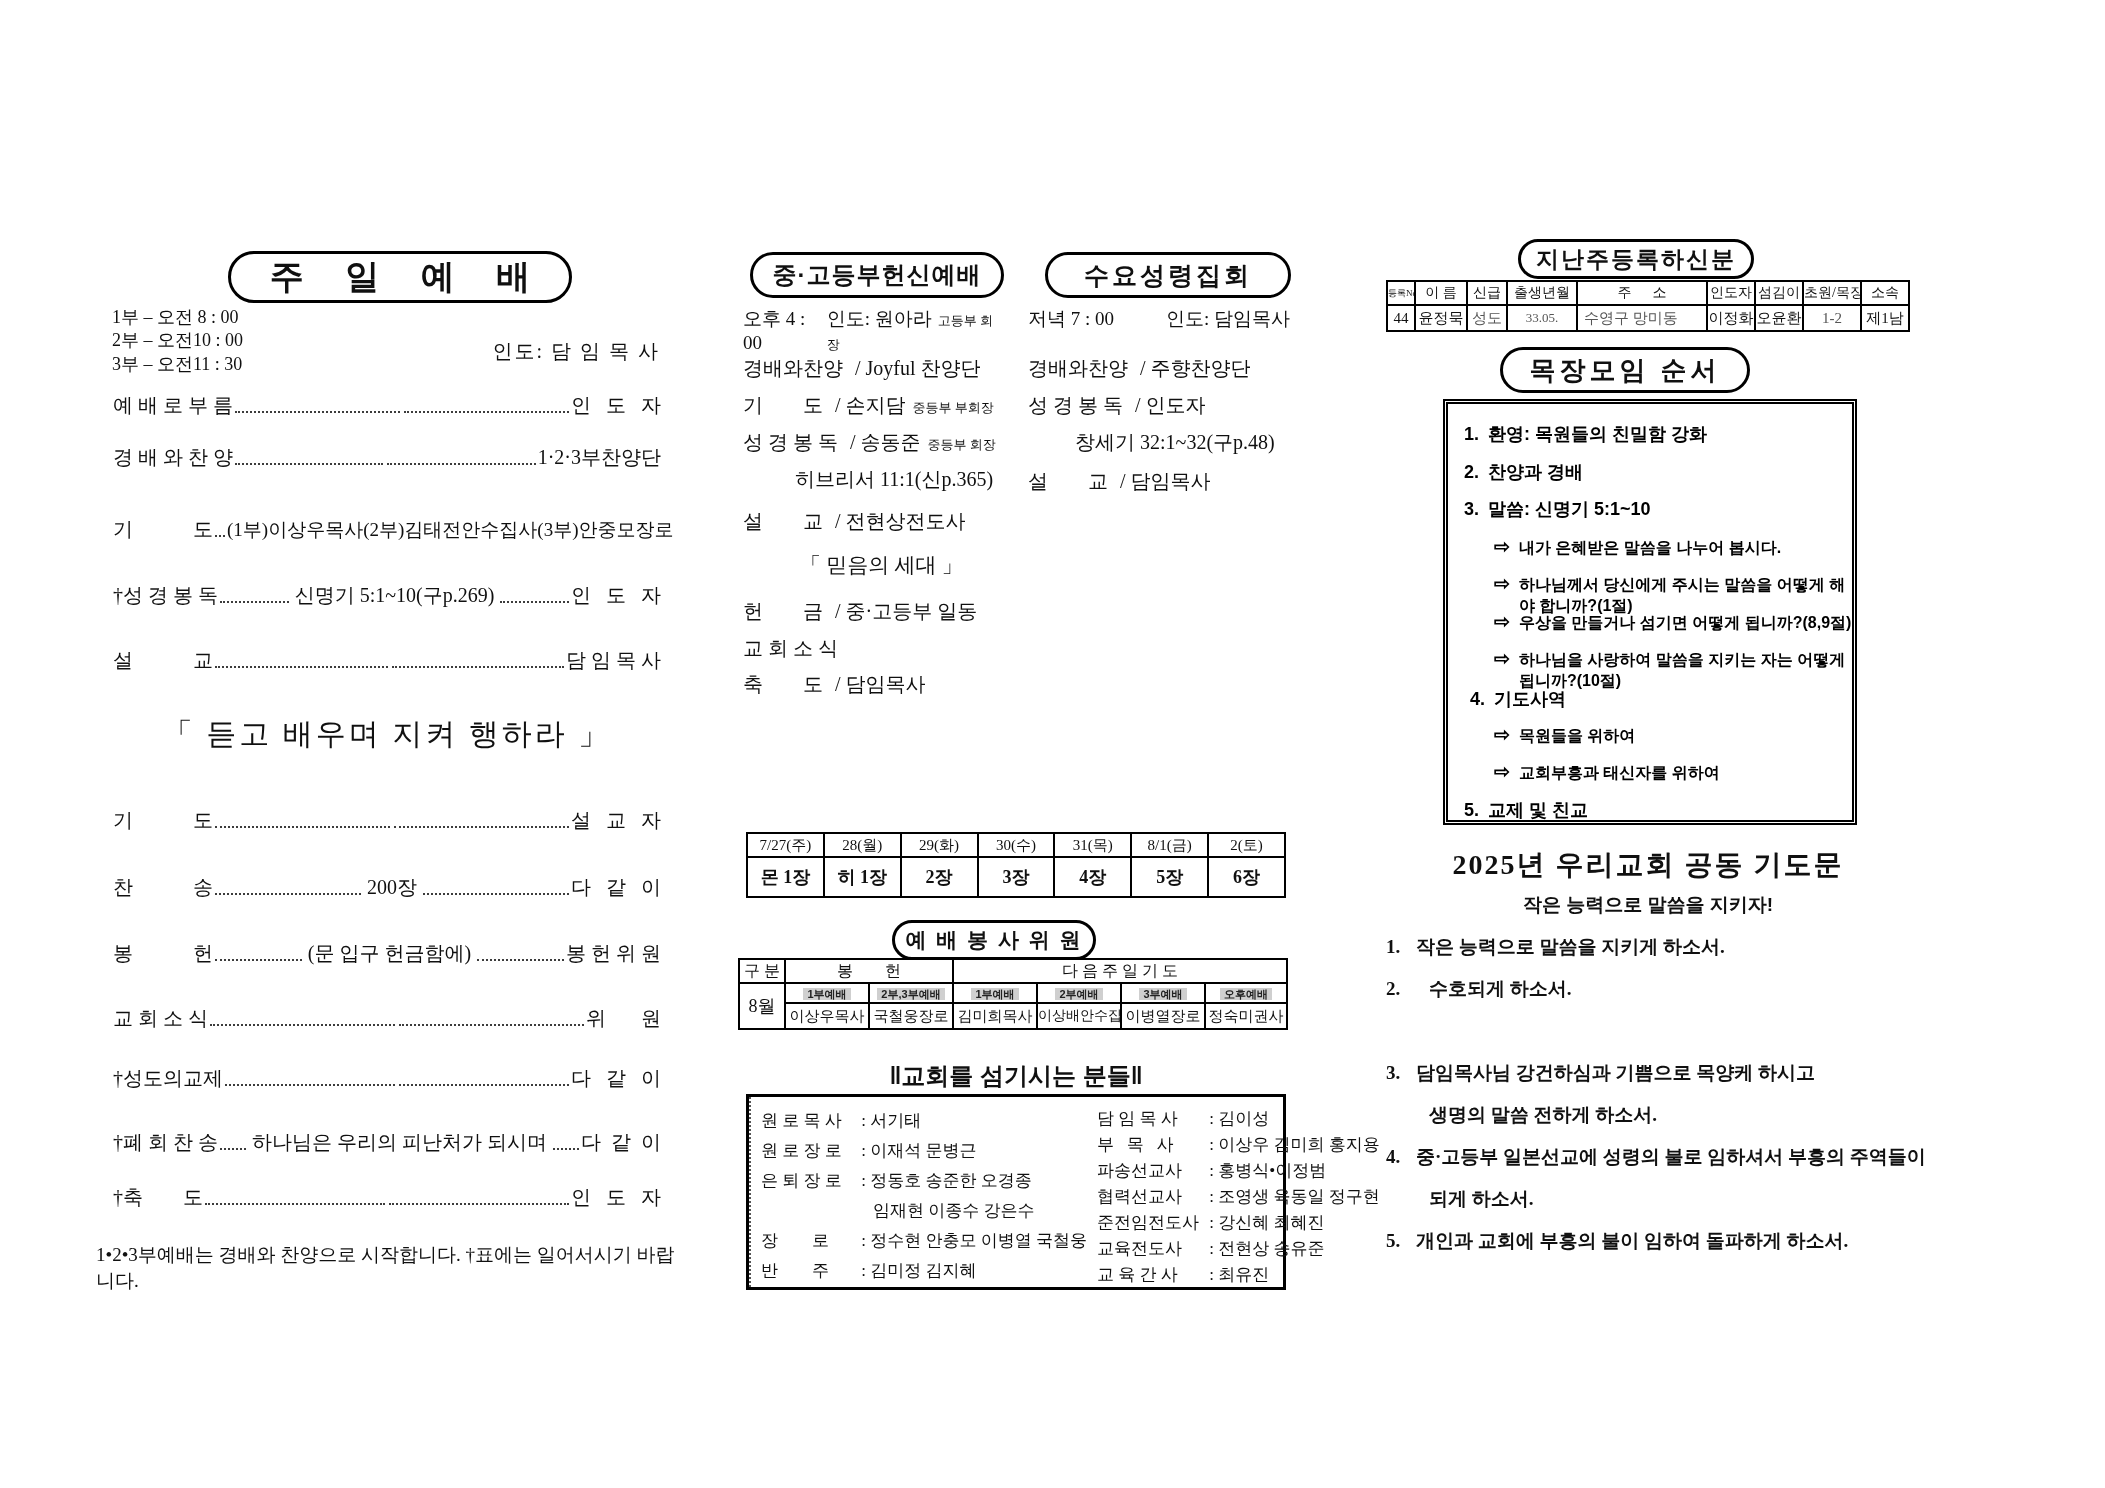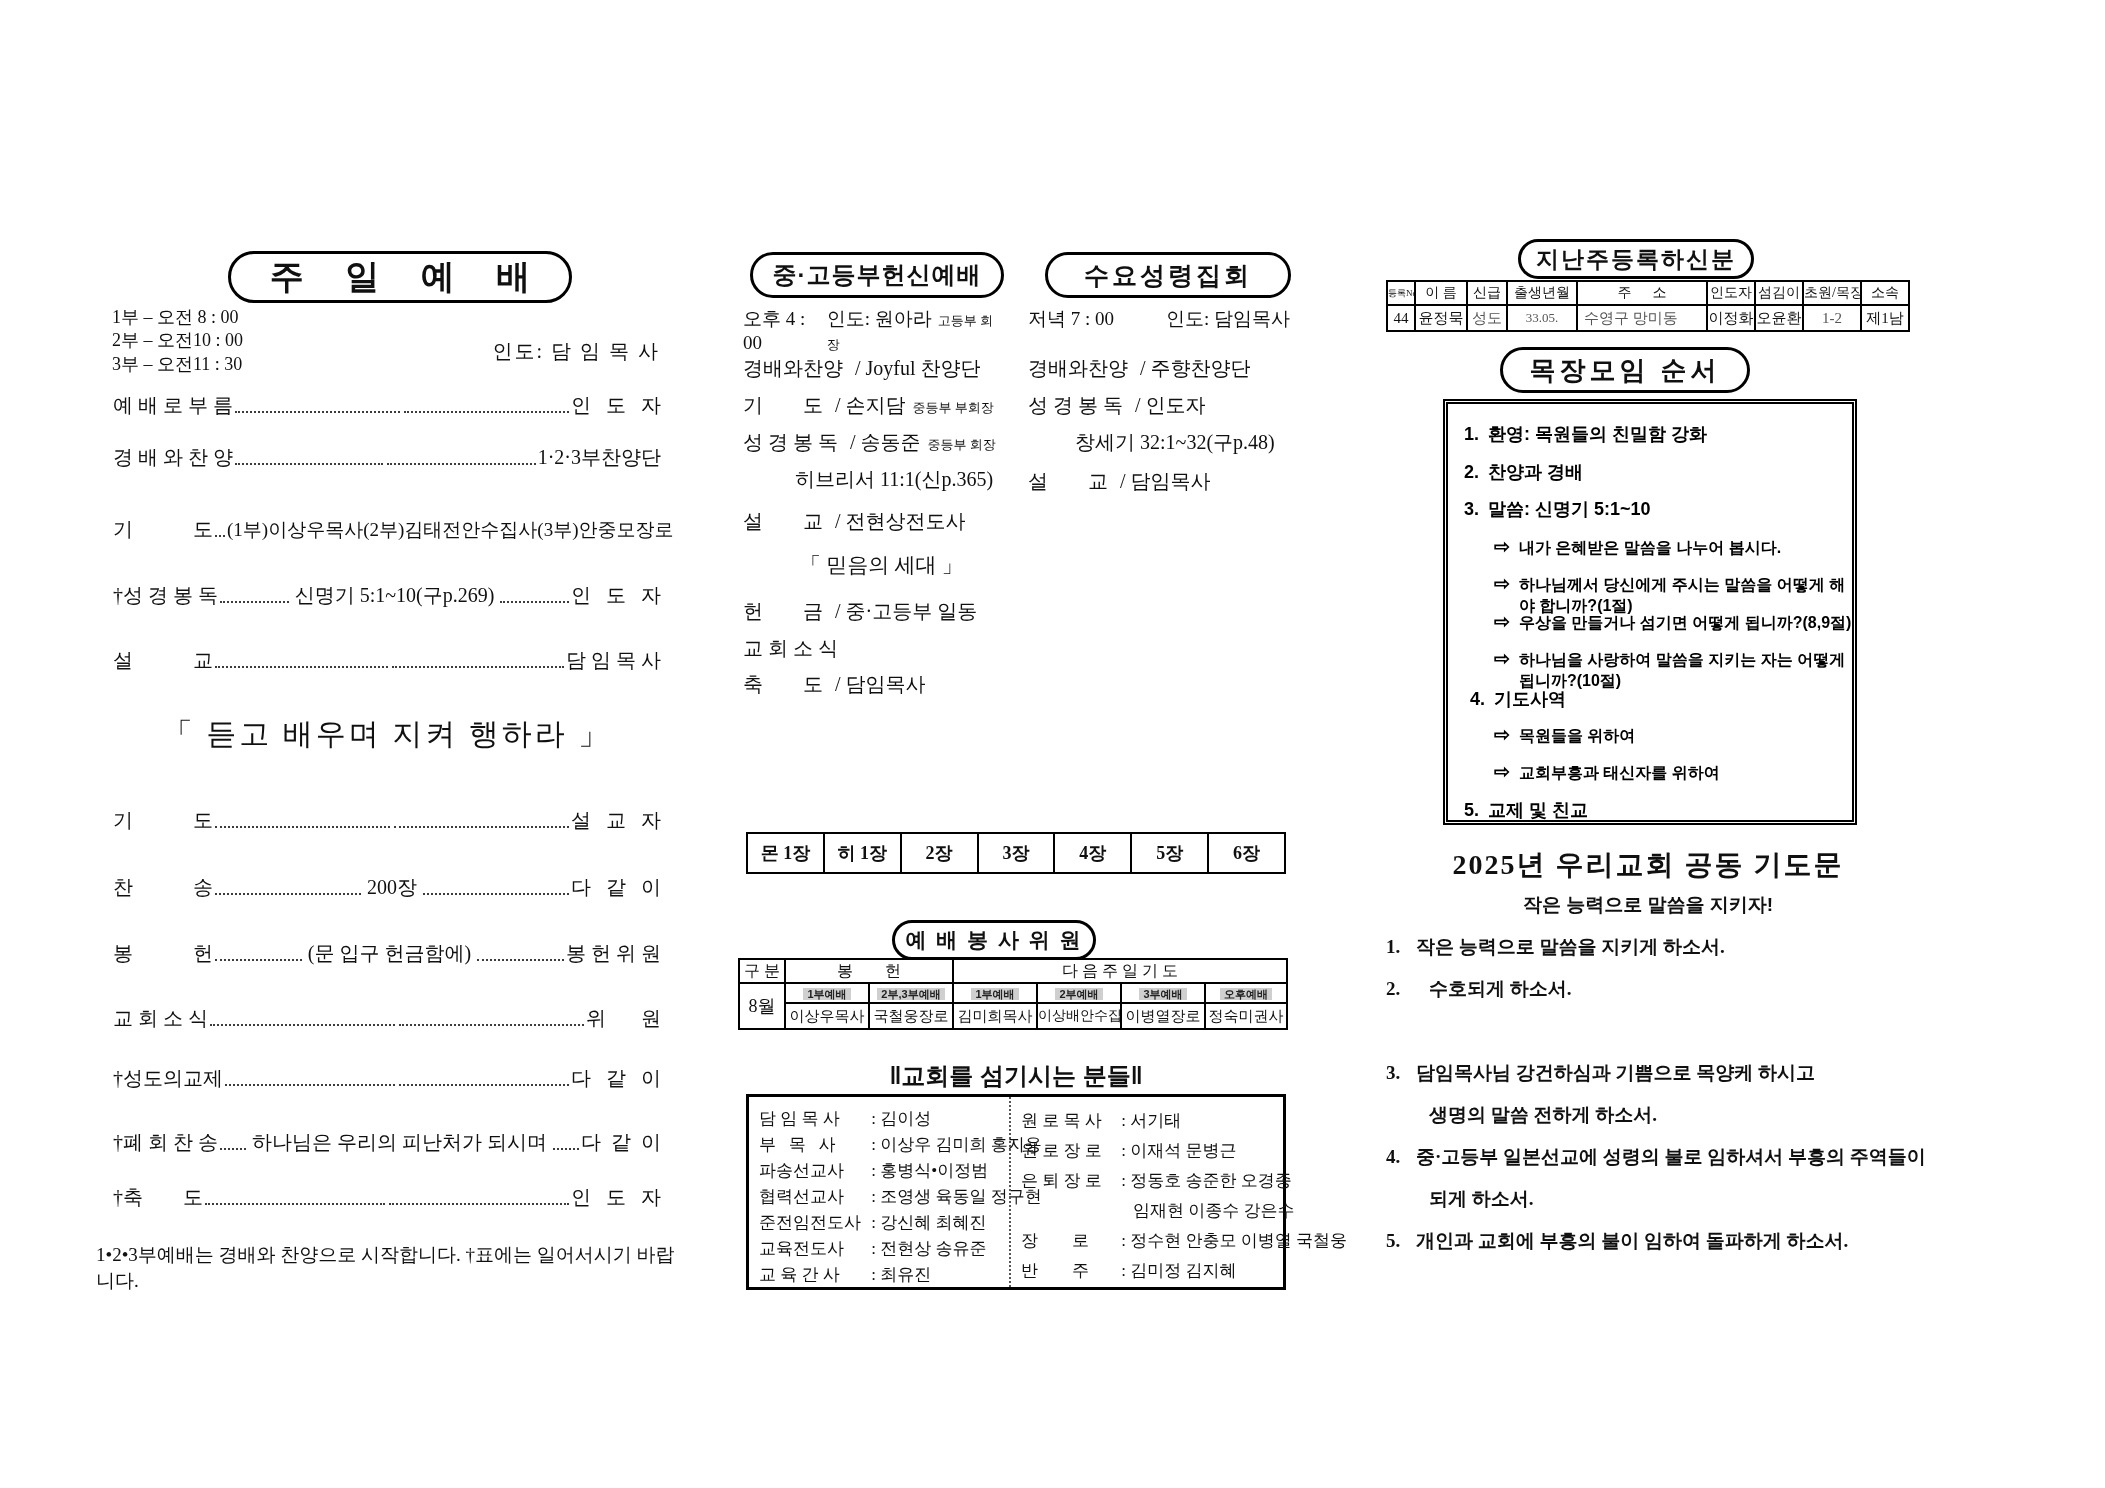--- a/index.html
+++ b/index.html
@@ -225,20 +225,29 @@
       <span class="lbl">설　　교</span>
         <span class="val">/ 담임목사</span>
     </div>
   </div>
 
   <div>
     <div class="pill" style="left:895px;top:790px;width:192px;height:34px;font-size:21px;letter-spacing:2px;margin-top:43px;">성 경 읽 기 표</div>
 
     <table class="btable" style="left:746px;top:832px;width:540px;">
       <tbody>
+          <tr style="height:24px;font-size:15px;">
+        <td>7/27(주)</td>
+        <td>28(월)</td>
+        <td>29(화)</td>
+        <td>30(수)</td>
+        <td>31(목)</td>
+        <td>8/1(금)</td>
+        <td>2(토)</td>
+      </tr>
       <tr style="height:40px;font-size:18px;font-weight:bold;">
         <td>몬 1장</td>
         <td>히 1장</td>
         <td>2장</td>
         <td>3장</td>
         <td>4장</td>
         <td>5장</td>
         <td>6장</td>
       </tr>
     </tbody>
@@ -282,36 +291,36 @@
         <td>정숙미권사</td>
       </tr>
     </tbody>
       </table>
   </div>
 
   <div>
     <div class="abs ctr" style="left:746px;top:1060px;width:540px;font-family:'Liberation Sans',sans-serif;font-weight:bold;font-size:24px;">‖교회를 섬기시는 분들‖</div>
 
     <div class="sv-box" style="left:746px;top:1094px;width:540px;height:196px;">
+      <div class="sv-col sv-right" style="flex:1;">
+        <div class="sv-row"><span class="role" style="width:96px;">원 로 목 사</span> : <span>서기태</span></div>
+        <div class="sv-row"><span class="role" style="width:96px;">원 로 장 로</span> : <span>이재석 문병근</span></div>
+        <div class="sv-row"><span class="role" style="width:96px;">은 퇴 장 로</span> : <span>정동호 송준한 오경종</span></div>
+        <div class="sv-row cont" style="margin-left:112px;">임재현 이종수 강은수</div>
+        <div class="sv-row"><span class="role" style="width:96px;">장　　로</span> : <span>정수현 안충모 이병열 국철웅</span></div>
+        <div class="sv-row"><span class="role" style="width:96px;">반　　주</span> : <span>김미정 김지혜</span></div>
+      </div>
       <div class="sv-col" style="width:250px;">
         <div class="sv-row"><span class="role" style="width:108px;">담 임 목 사</span> : <span>김이성</span></div>
         <div class="sv-row"><span class="role" style="width:108px;">부   목   사</span> : <span>이상우 김미희 홍지용</span></div>
         <div class="sv-row"><span class="role" style="width:108px;">파송선교사</span> : <span>홍병식•이정범</span></div>
         <div class="sv-row"><span class="role" style="width:108px;">협력선교사</span> : <span>조영생 육동일 정구현</span></div>
         <div class="sv-row"><span class="role" style="width:108px;">준전임전도사</span> : <span>강신혜 최혜진</span></div>
         <div class="sv-row"><span class="role" style="width:108px;">교육전도사</span> : <span>전현상 송유준</span></div>
         <div class="sv-row"><span class="role" style="width:108px;">교 육 간 사</span> : <span>최유진</span></div>
-      </div>
-      <div class="sv-col sv-right" style="flex:1;">
-        <div class="sv-row"><span class="role" style="width:96px;">원 로 목 사</span> : <span>서기태</span></div>
-        <div class="sv-row"><span class="role" style="width:96px;">원 로 장 로</span> : <span>이재석 문병근</span></div>
-        <div class="sv-row"><span class="role" style="width:96px;">은 퇴 장 로</span> : <span>정동호 송준한 오경종</span></div>
-        <div class="sv-row cont" style="margin-left:112px;">임재현 이종수 강은수</div>
-        <div class="sv-row"><span class="role" style="width:96px;">장　　로</span> : <span>정수현 안충모 이병열 국철웅</span></div>
-        <div class="sv-row"><span class="role" style="width:96px;">반　　주</span> : <span>김미정 김지혜</span></div>
       </div>
     </div>
   </div>
 
   <div>
     <div class="pill" style="left:1518px;top:239px;width:230px;height:34px;font-size:23px;letter-spacing:2px;">지난주등록하신분</div>
 
     <table class="btable" style="left:1386px;top:280px;width:522px;">
       <colgroup>
         <col style="width:28px;">

